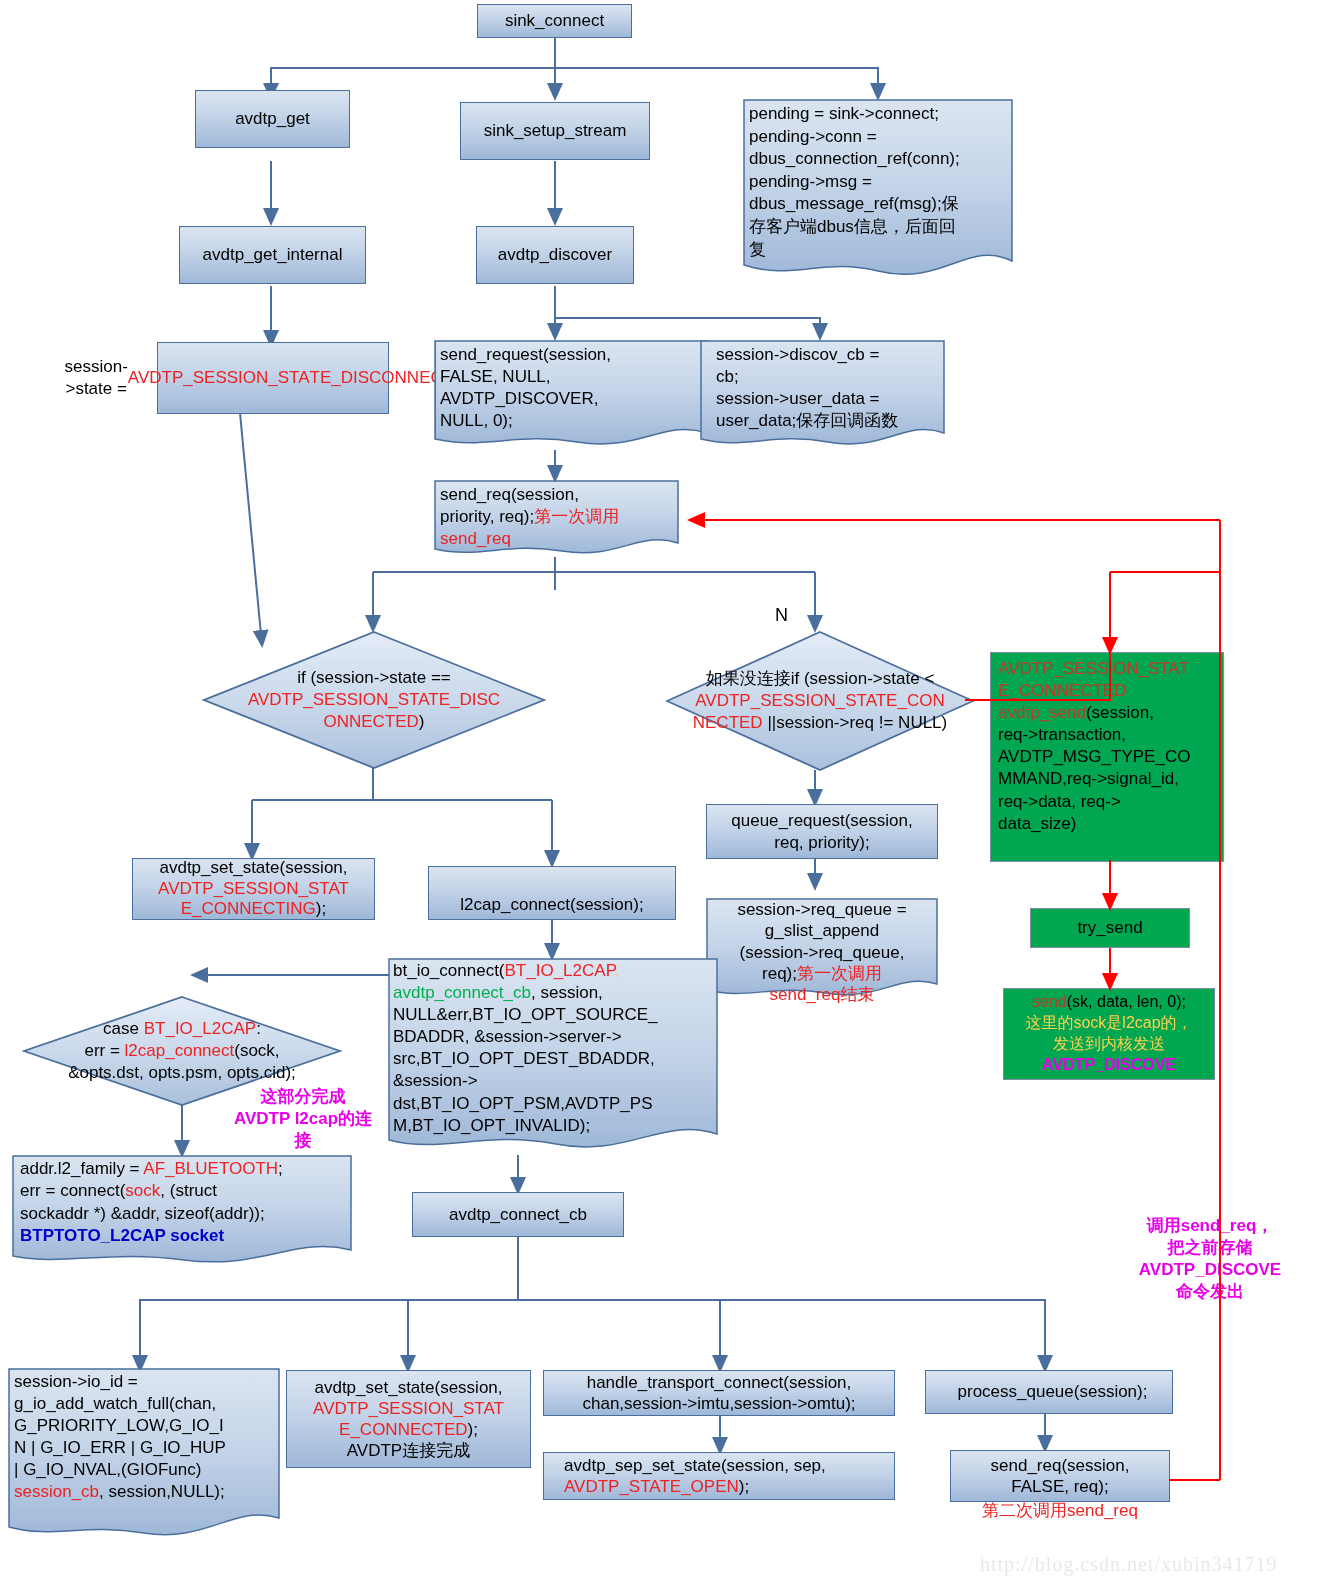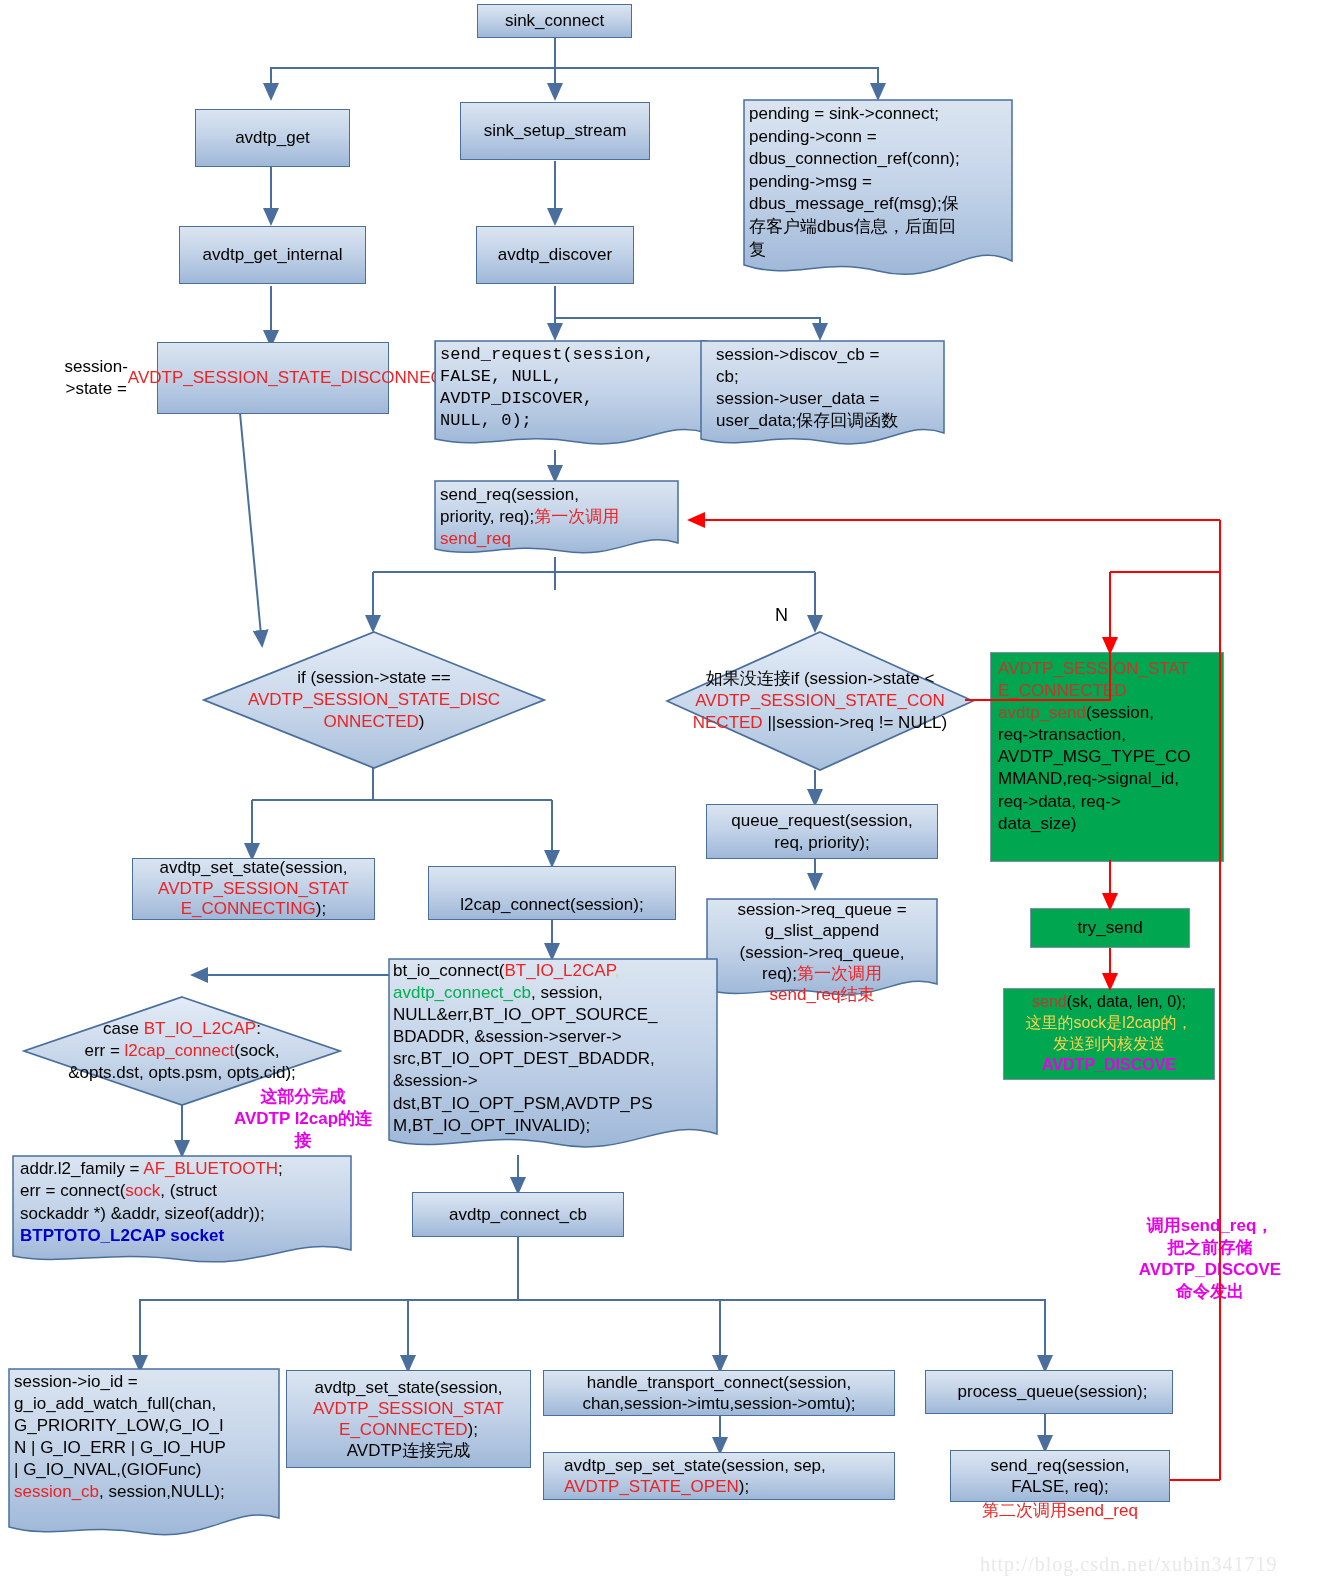--- a/index.html
+++ b/index.html
@@ -215,21 +215,21 @@
 
       <path d="M1110,860 L1110,908" marker-end="url(#ahr)"></path>
       <path d="M1110,948 L1110,988" marker-end="url(#ahr)"></path>
     </g>
   </svg>
 
   <div class="node box" style="left:477px;top:4px;width:155px;height:34px;">
     <span>sink_connect</span>
   </div>
 
-  <div class="node box" style="left:195px;top:109px;width:155px;height:58px;">
+  <div class="node box" style="left:195px;top:90px;width:155px;height:58px;">
     <span>avdtp_get</span>
   </div>
 
   <div class="node box" style="left:460px;top:102px;width:190px;height:58px;">
     <span>sink_setup_stream</span>
   </div>
 
   <div class="node doc" style="left:743px;top:99px;width:270px;height:185px;">
     <div class="docinner">
       <svg class="docbg" viewBox="0 0 270 185" preserveAspectRatio="none">
@@ -261,21 +261,21 @@
   <div class="node box" style="left:476px;top:226px;width:158px;height:58px;">
     <span>avdtp_discover</span>
   </div>
 
   <div class="node box" style="left:157px;top:342px;width:232px;height:72px;flex-direction:row;justify-content:center;">
     <div>session-&gt;state =</div>
     <div class="r">AVDTP_SESSION_STA</div>
     <div><span class="r">TE_DISCONNECTED</span><span>;</span></div>
   </div>
 
-  <div class="node doc" style="left:434px;top:340px;width:274px;height:113px;font-family:Liberation Mono, monospace;">
+  <div class="node doc" style="left:434px;top:340px;width:274px;height:113px;">
     <div class="docinner">
       <svg class="docbg" viewBox="0 0 245 113" preserveAspectRatio="none">
         <path d="M1,1 L244,1 L244,93 C205,79 185,112 128,102 C72,92 45,110 1,99 Z" fill="url(#gdoc1)" stroke="#4a6f9c" stroke-width="1.5"></path>
       </svg>
       <div class="doctext" style="text-align:left;font-size:17px;line-height:1.3;">
         <div> send_request(session,</div>
         <div>FALSE, NULL,</div>
         <div>AVDTP_DISCOVER,</div>
         <div>NULL, 0);</div>
       </div>

